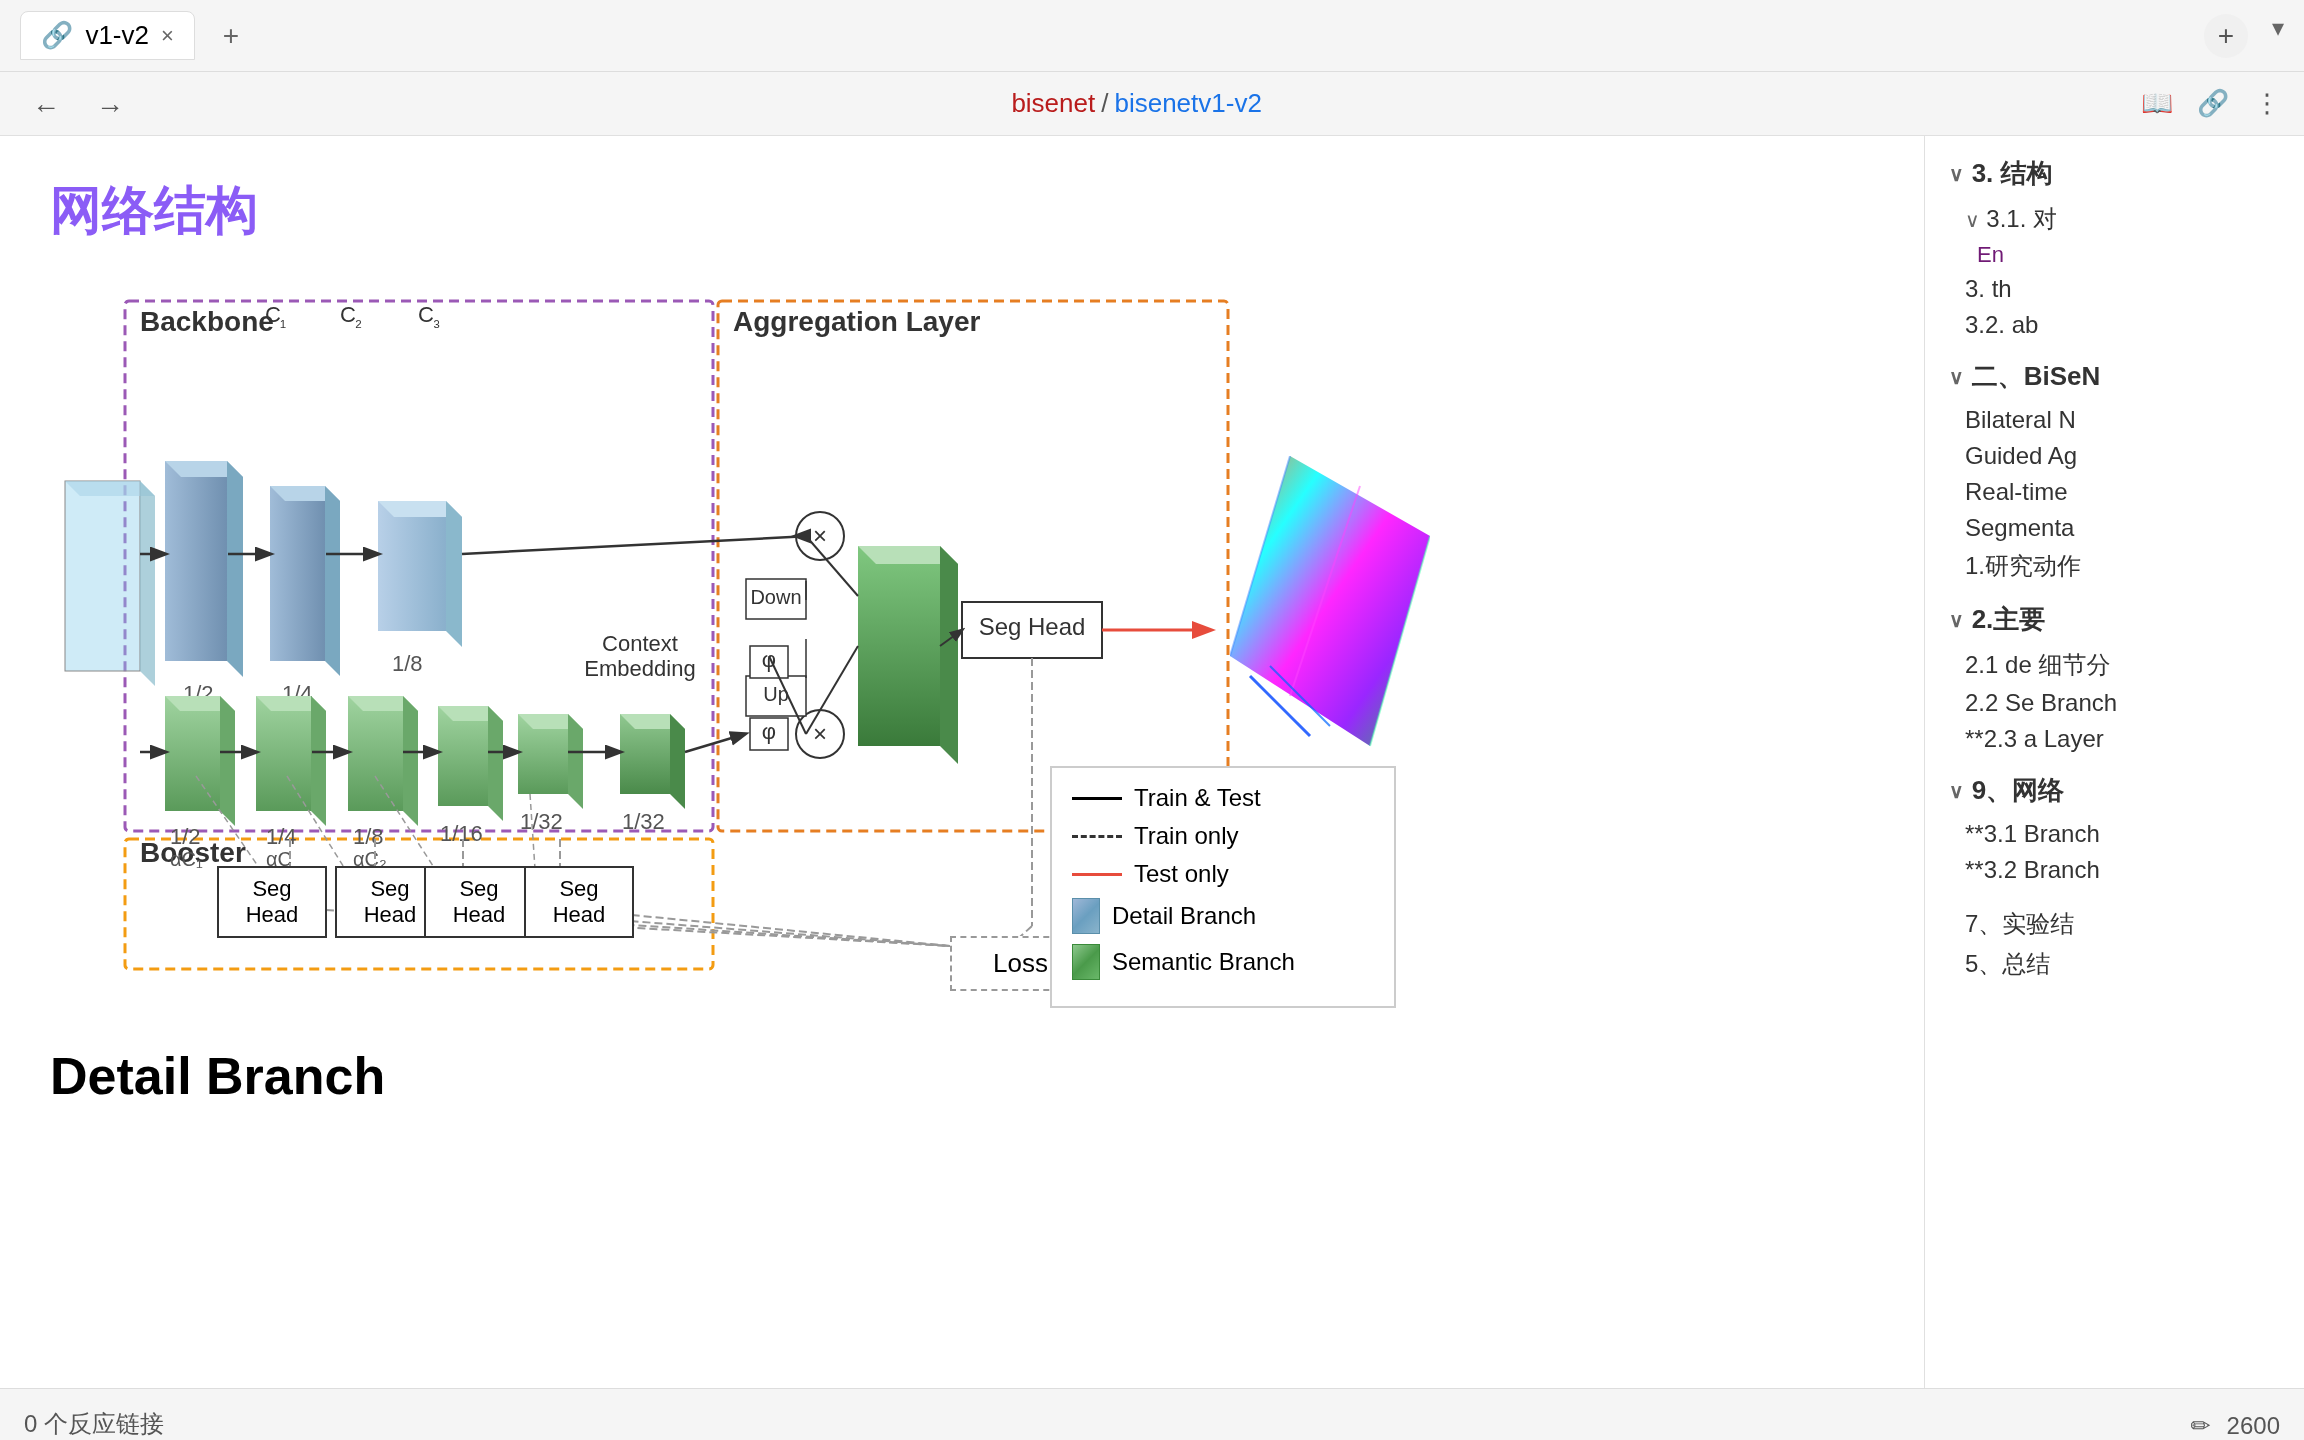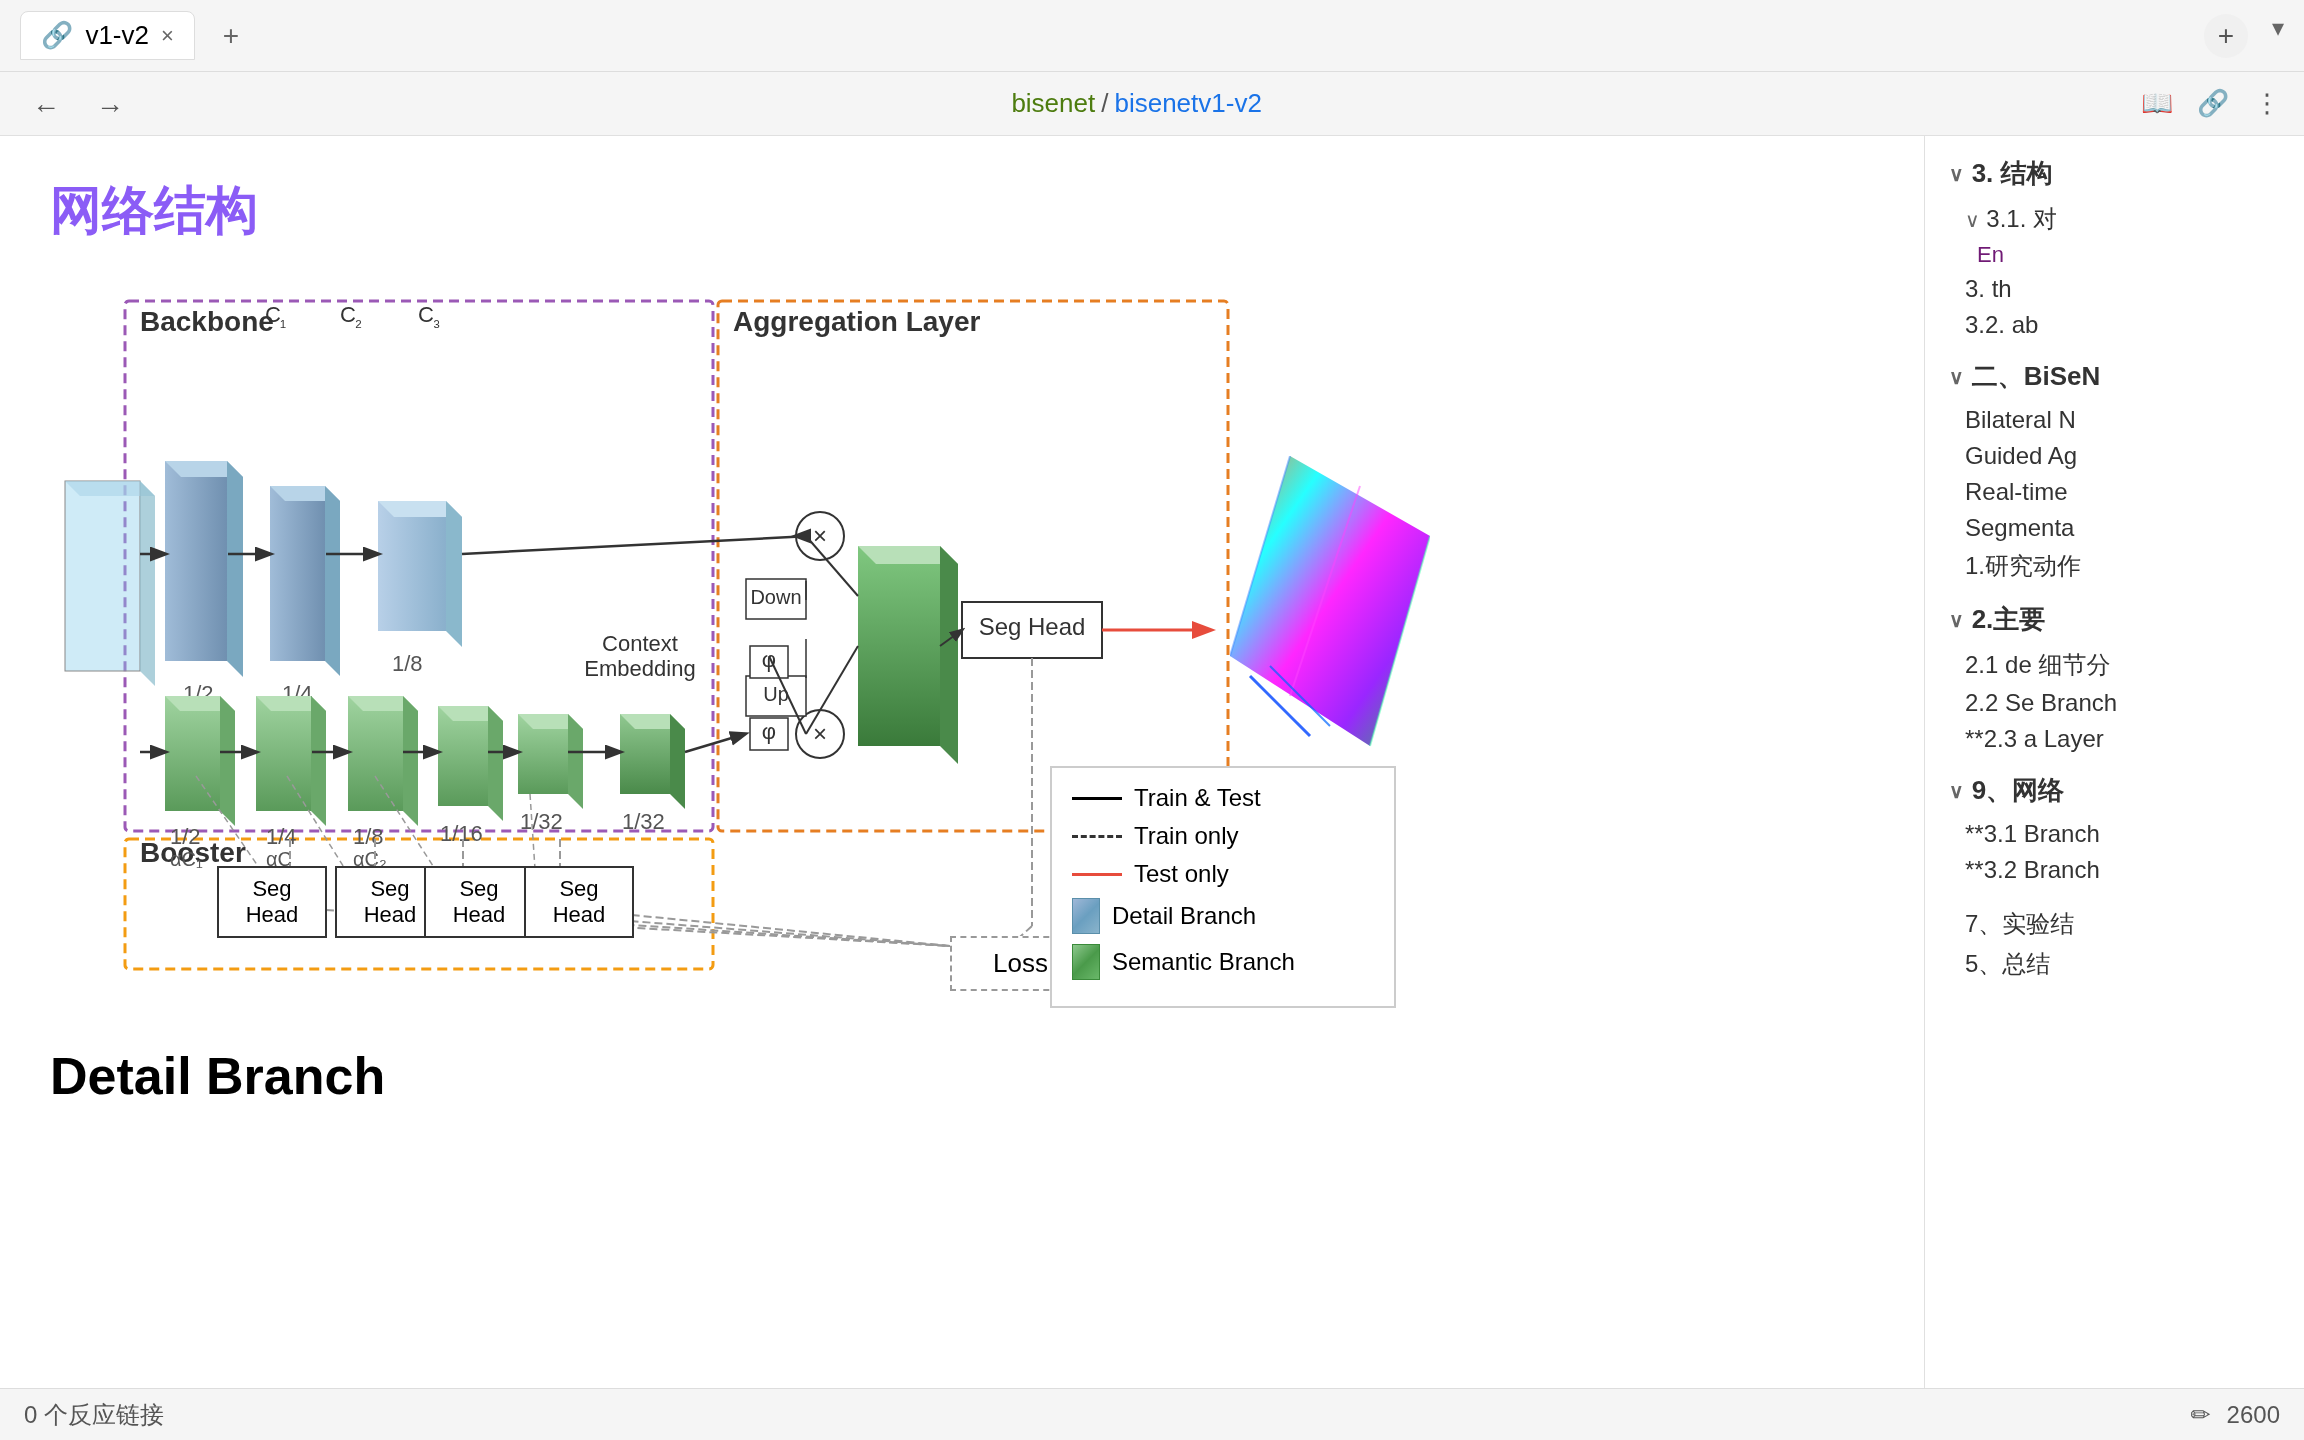--- a/index.html
+++ b/index.html
@@ -210,21 +210,21 @@
     
     .bottom-bar {
       position: fixed;
       bottom: 0;
       left: 0;
       right: 0;
       height: 52px;
       background: #f5f5f5;
       border-top: 1px solid #ddd;
       display: flex;
-      align-items: center;
+      align-items: flex-end;
       padding: 0 24px;
       font-size: 24px;
       color: #555;
       justify-content: space-between;
     }
 
     .section-title-bottom {
       font-size: 52px;
       font-weight: 700;
       color: #000;
@@ -244,21 +244,21 @@
   <div class="browser-controls">
     <span style="font-size:28px; background:#f0f0f0; border-radius:50%; width:44px; height:44px; display:flex; align-items:center; justify-content:center; cursor:pointer;">+</span>
     <span style="color:#666; font-size:24px;">▾</span>
   </div>
 </div>
 
 <div class="address-bar-row">
   <span class="nav-btn">←</span>
   <span class="nav-btn">→</span>
   <div class="address-center">
-    <span style="color:#4d7c0f; cursor:pointer;">bisenet</span>
+    <span style="color:#b91c1c; cursor:pointer;">bisenet</span>
     <span style="color:#555; margin: 0 6px;">/</span>
     <span style="color:#1a73e8; cursor:pointer;">bisenetv1-v2</span>
   </div>
   <div class="address-right">
     <span style="cursor:pointer;">📖</span>
     <span style="cursor:pointer;">🔗</span>
     <span style="cursor:pointer;">⋮</span>
   </div>
 </div>
 

